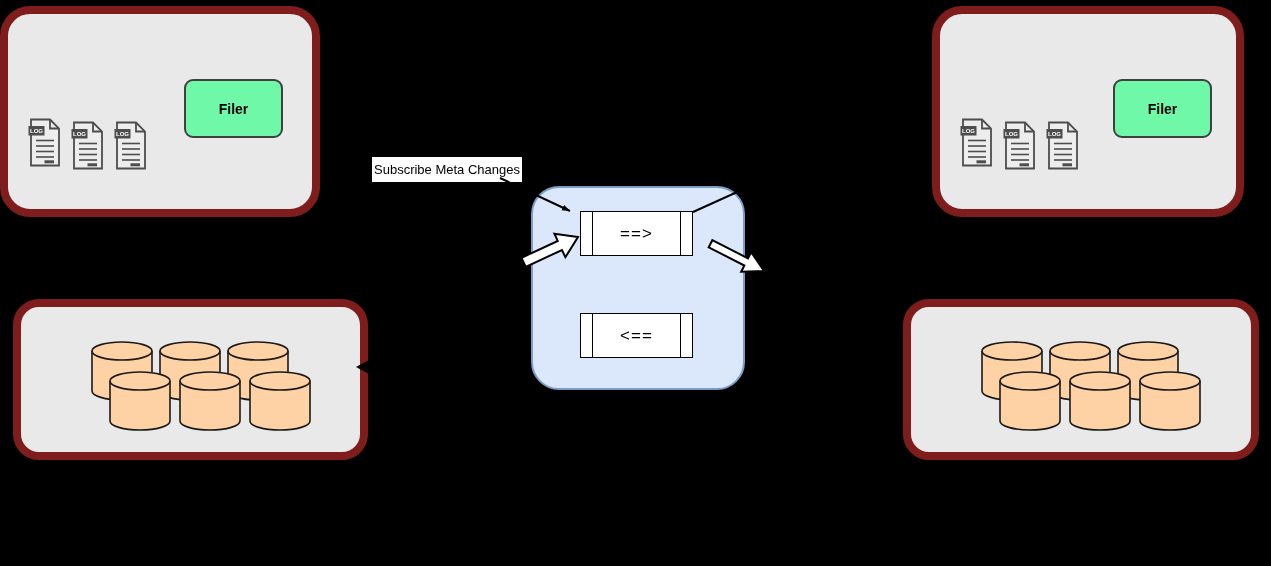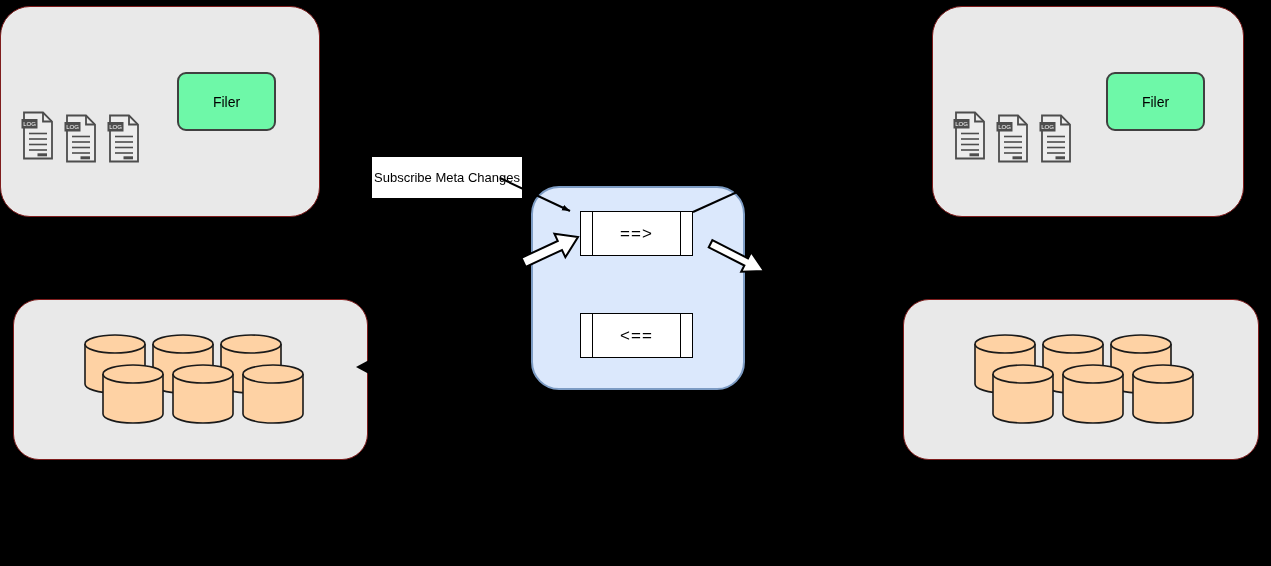--- a/index.html
+++ b/index.html
@@ -2,21 +2,21 @@
 <html><head>
 <meta charset="utf-8">
 <style>
   * { margin:0; padding:0; box-sizing:border-box; }
   html,body { background:#000; }
   body { font-family:"Liberation Sans", sans-serif; }
 
   .canvas { position:relative; width:1271px; height:566px; background:#000; overflow:hidden; }
 
   
-  .cluster { position:absolute; background:#e9e9e9; border:1px solid #7f1d1d; border-radius:30px; }
+  .cluster { position:absolute; background:#e9e9e9; border:8px solid #7f1d1d; border-radius:30px;font-weight:bold; }
   #cluster-top-left  { left:0px;   top:6px;   width:320px; height:211px; }
   #cluster-top-right { left:932px; top:6px;   width:312px; height:211px; }
   #volumes-left      { left:13px;  top:299px; width:355px; height:161px; border-radius:26px; }
   #volumes-right     { left:903px; top:299px; width:356px; height:161px; border-radius:26px; }
 
   
   .log-group { position:absolute; left:20px; top:104px; display:flex; gap:10px; }
   .log-group svg { margin-top:3px; }
   .log-group svg:first-child { margin-top:0; }
 
@@ -35,21 +35,21 @@
                font-size:17px; color:#000; letter-spacing:1px; }
   .queue-box::before, .queue-box::after { content:""; position:absolute; top:-1px; bottom:-1px;
                width:0; border-left:1.5px solid #000; }
   .queue-box::before { left:11px; }
   .queue-box::after  { right:11px; }
   #queue-forward  { top:23px; }
   #queue-backward { top:125px; }
 
   
   .subscribe-label { position:absolute; left:372px; top:157px; background:#fff; color:#000;
-                     font-size:13px; line-height:17px; padding:12px 2px; white-space:nowrap; }
+                     font-size:13px; line-height:17px; padding:4px 2px; white-space:nowrap; }
 
   
   .volumes svg.cyl-field { position:absolute; left:66px; top:32px; }
 
   
   .connector-layer { position:absolute; left:0; top:0; pointer-events:none; }
 </style>
 </head>
 <body>
 

